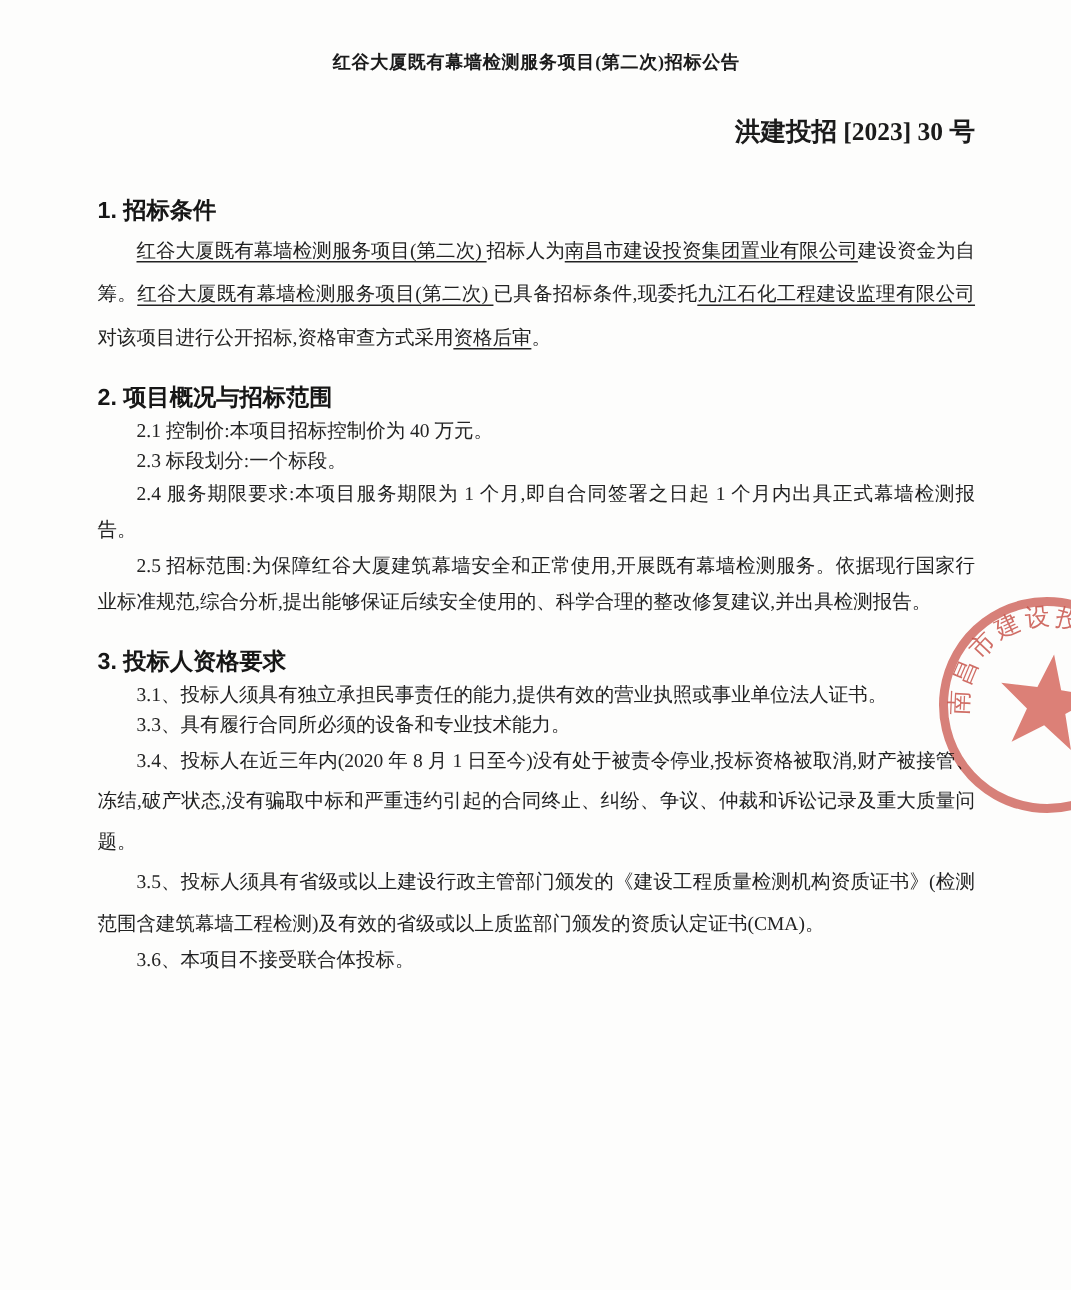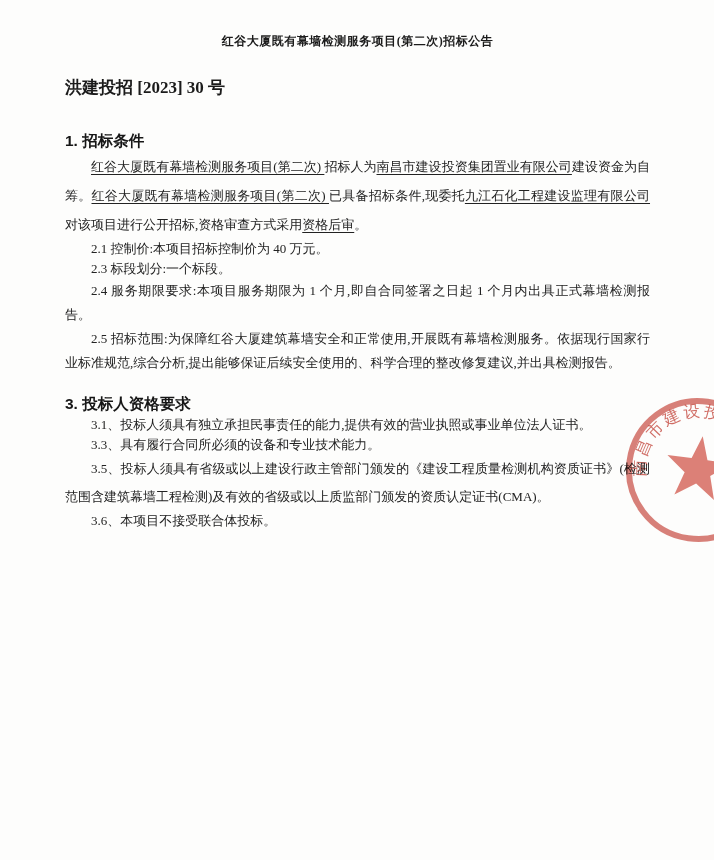--- a/index.html
+++ b/index.html
@@ -11,21 +11,21 @@
     font-family:"Liberation Serif","DejaVu Serif",serif;
     color:#1b1b1b;
     box-sizing:border-box;
   }
   .content{padding:20px 64px 0 65px;}
   .doc-title{
     font-size:12px;font-weight:bold;text-align:center;
     margin:8px 0 0 0;line-height:26px;letter-spacing:.5px;
   }
   .doc-number{
-    font-size:17px;font-weight:bold;text-align:left;
+    font-size:17px;font-weight:bold;text-align:right;
     margin-top:22px;line-height:24px;
   }
   .sec-heading{
     font-family:"Liberation Sans","DejaVu Sans",sans-serif;
     font-size:15.5px;font-weight:bold;line-height:22px;
     margin:0;color:#161616;
   }
   .h1x{margin-top:30px;}
   .h2x{margin-top:16px;}
   .h3x{margin-top:18px;}
@@ -67,30 +67,32 @@
   <div class="content">
 
     <h1 class="doc-title">红谷大厦既有幕墙检测服务项目(第二次)招标公告</h1>
 
     <div class="doc-number">洪建投招 [2023] 30 号</div>
 
     <h2 class="sec-heading h1x">1. 招标条件</h2>
 
     <p class="para indent s1para"><span class="u">红谷大厦既有幕墙检测服务项目(第二次) </span><span>招标人为</span><span class="u">南昌市建设投资集团置业有限公司</span><span>建设资金为自筹。</span><span class="u">红谷大厦既有幕墙检测服务项目(第二次) </span><span>已具备招标条件,现委托</span><span class="u">九江石化工程建设监理有限公司</span><span>对该项目进行公开招标,资格审查方式采用</span><span class="u">资格后审</span><span>。</span></p>
 
+    <h2 class="sec-heading h2x">2. 项目概况与招标范围</h2>
 
     <p class="para indent it it21">2.1 控制价:本项目招标控制价为 40 万元。</p>
     <p class="para indent it it23">2.3 标段划分:一个标段。</p>
     <p class="para indent it24">2.4 服务期限要求:本项目服务期限为 1 个月,即自合同签署之日起 1 个月内出具正式幕墙检测报告。</p>
     <p class="para indent it25">2.5 招标范围:为保障红谷大厦建筑幕墙安全和正常使用,开展既有幕墙检测服务。依据现行国家行业标准规范,综合分析,提出能够保证后续安全使用的、科学合理的整改修复建议,并出具检测报告。</p>
 
     <h2 class="sec-heading h3x">3. 投标人资格要求</h2>
 
     <p class="para indent it it31">3.1、投标人须具有独立承担民事责任的能力,提供有效的营业执照或事业单位法人证书。</p>
     <p class="para indent it it33">3.3、具有履行合同所必须的设备和专业技术能力。</p>
+    <p class="para indent it34">3.4、投标人在近三年内(2020 年 8 月 1 日至今)没有处于被责令停业,投标资格被取消,财产被接管、冻结,破产状态,没有骗取中标和严重违约引起的合同终止、纠纷、争议、仲裁和诉讼记录及重大质量问题。</p>
     <p class="para indent it35">3.5、投标人须具有省级或以上建设行政主管部门颁发的《建设工程质量检测机构资质证书》(检测范围含建筑幕墙工程检测)及有效的省级或以上质监部门颁发的资质认定证书(CMA)。</p>
     <p class="para indent it it36">3.6、本项目不接受联合体投标。</p>
   </div>
 
   <svg class="seal" viewBox="-90 -92 180 185" xmlns="http://www.w3.org/2000/svg">
     <g transform="rotate(8)">
       <circle cx="0" cy="0" r="69" fill="none" stroke="#c8473c" stroke-opacity="0.78" stroke-width="6"></circle>
       <polygon points="0,-34 8,-11 32.3,-10.5 12.9,4.2 20,27.5 0,13.6 -20,27.5 -12.9,4.2 -32.3,-10.5 -8,-11" fill="#cf4b3f" fill-opacity="0.8"></polygon>
       <defs>
         <path id="sealTextPath" d="M -51,14 A 53,53 0 1,1 51,14"></path>

